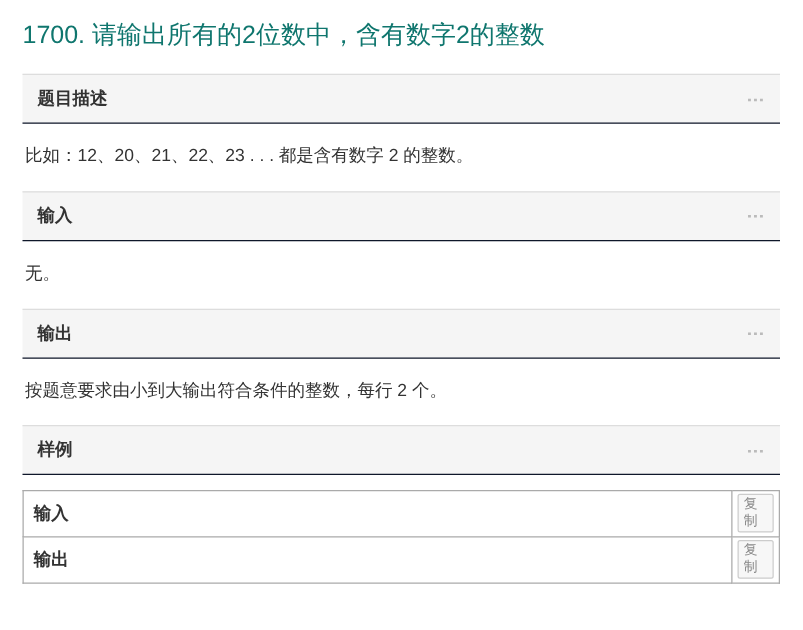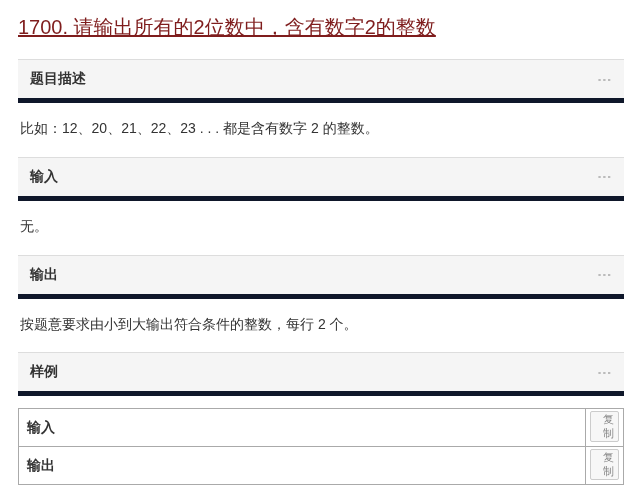--- a/index.html
+++ b/index.html
@@ -7,28 +7,27 @@
     font-family: "Microsoft YaHei", Arial, sans-serif;
     font-size: 14px;
     color: #333;
     background: #fff;
     width: 642px;
     padding: 0 18px 20px 18px;
   }
   .page-title {
     font-size: 20px;
     font-weight: 400;
-    color: #7f1d1d;
+    color: #0f766e;
     padding: 14px 0 18px 0;
-    text-decoration: underline;
   }
   .section-header {
     background: #f5f5f5;
     border-top: 1px solid #ddd;
-    border-bottom: 5px solid #0f172a;
+    border-bottom: 1px solid #0f172a;
     padding: 10px 12px;
     font-size: 14px;
     font-weight: 700;
     color: #333;
     display: flex;
     align-items: center;
     justify-content: space-between;
   }
   .more-icon {
     color: #bbb;
@@ -51,21 +50,21 @@
   .io-table td {
     border: 1px solid #aaa;
     padding: 4px 8px;
     vertical-align: middle;
   }
   .io-label {
     font-weight: 700;
   }
   .copy-cell {
     width: 38px;
-    text-align: right;
+    text-align: left;
     padding: 2px 4px !important;
   }
   .copy-btn {
     display: inline-block;
     font-size: 11px;
     color: #888;
     border: 1px solid #ccc;
     background: #f7f7f7;
     padding: 1px 4px;
     border-radius: 2px;

